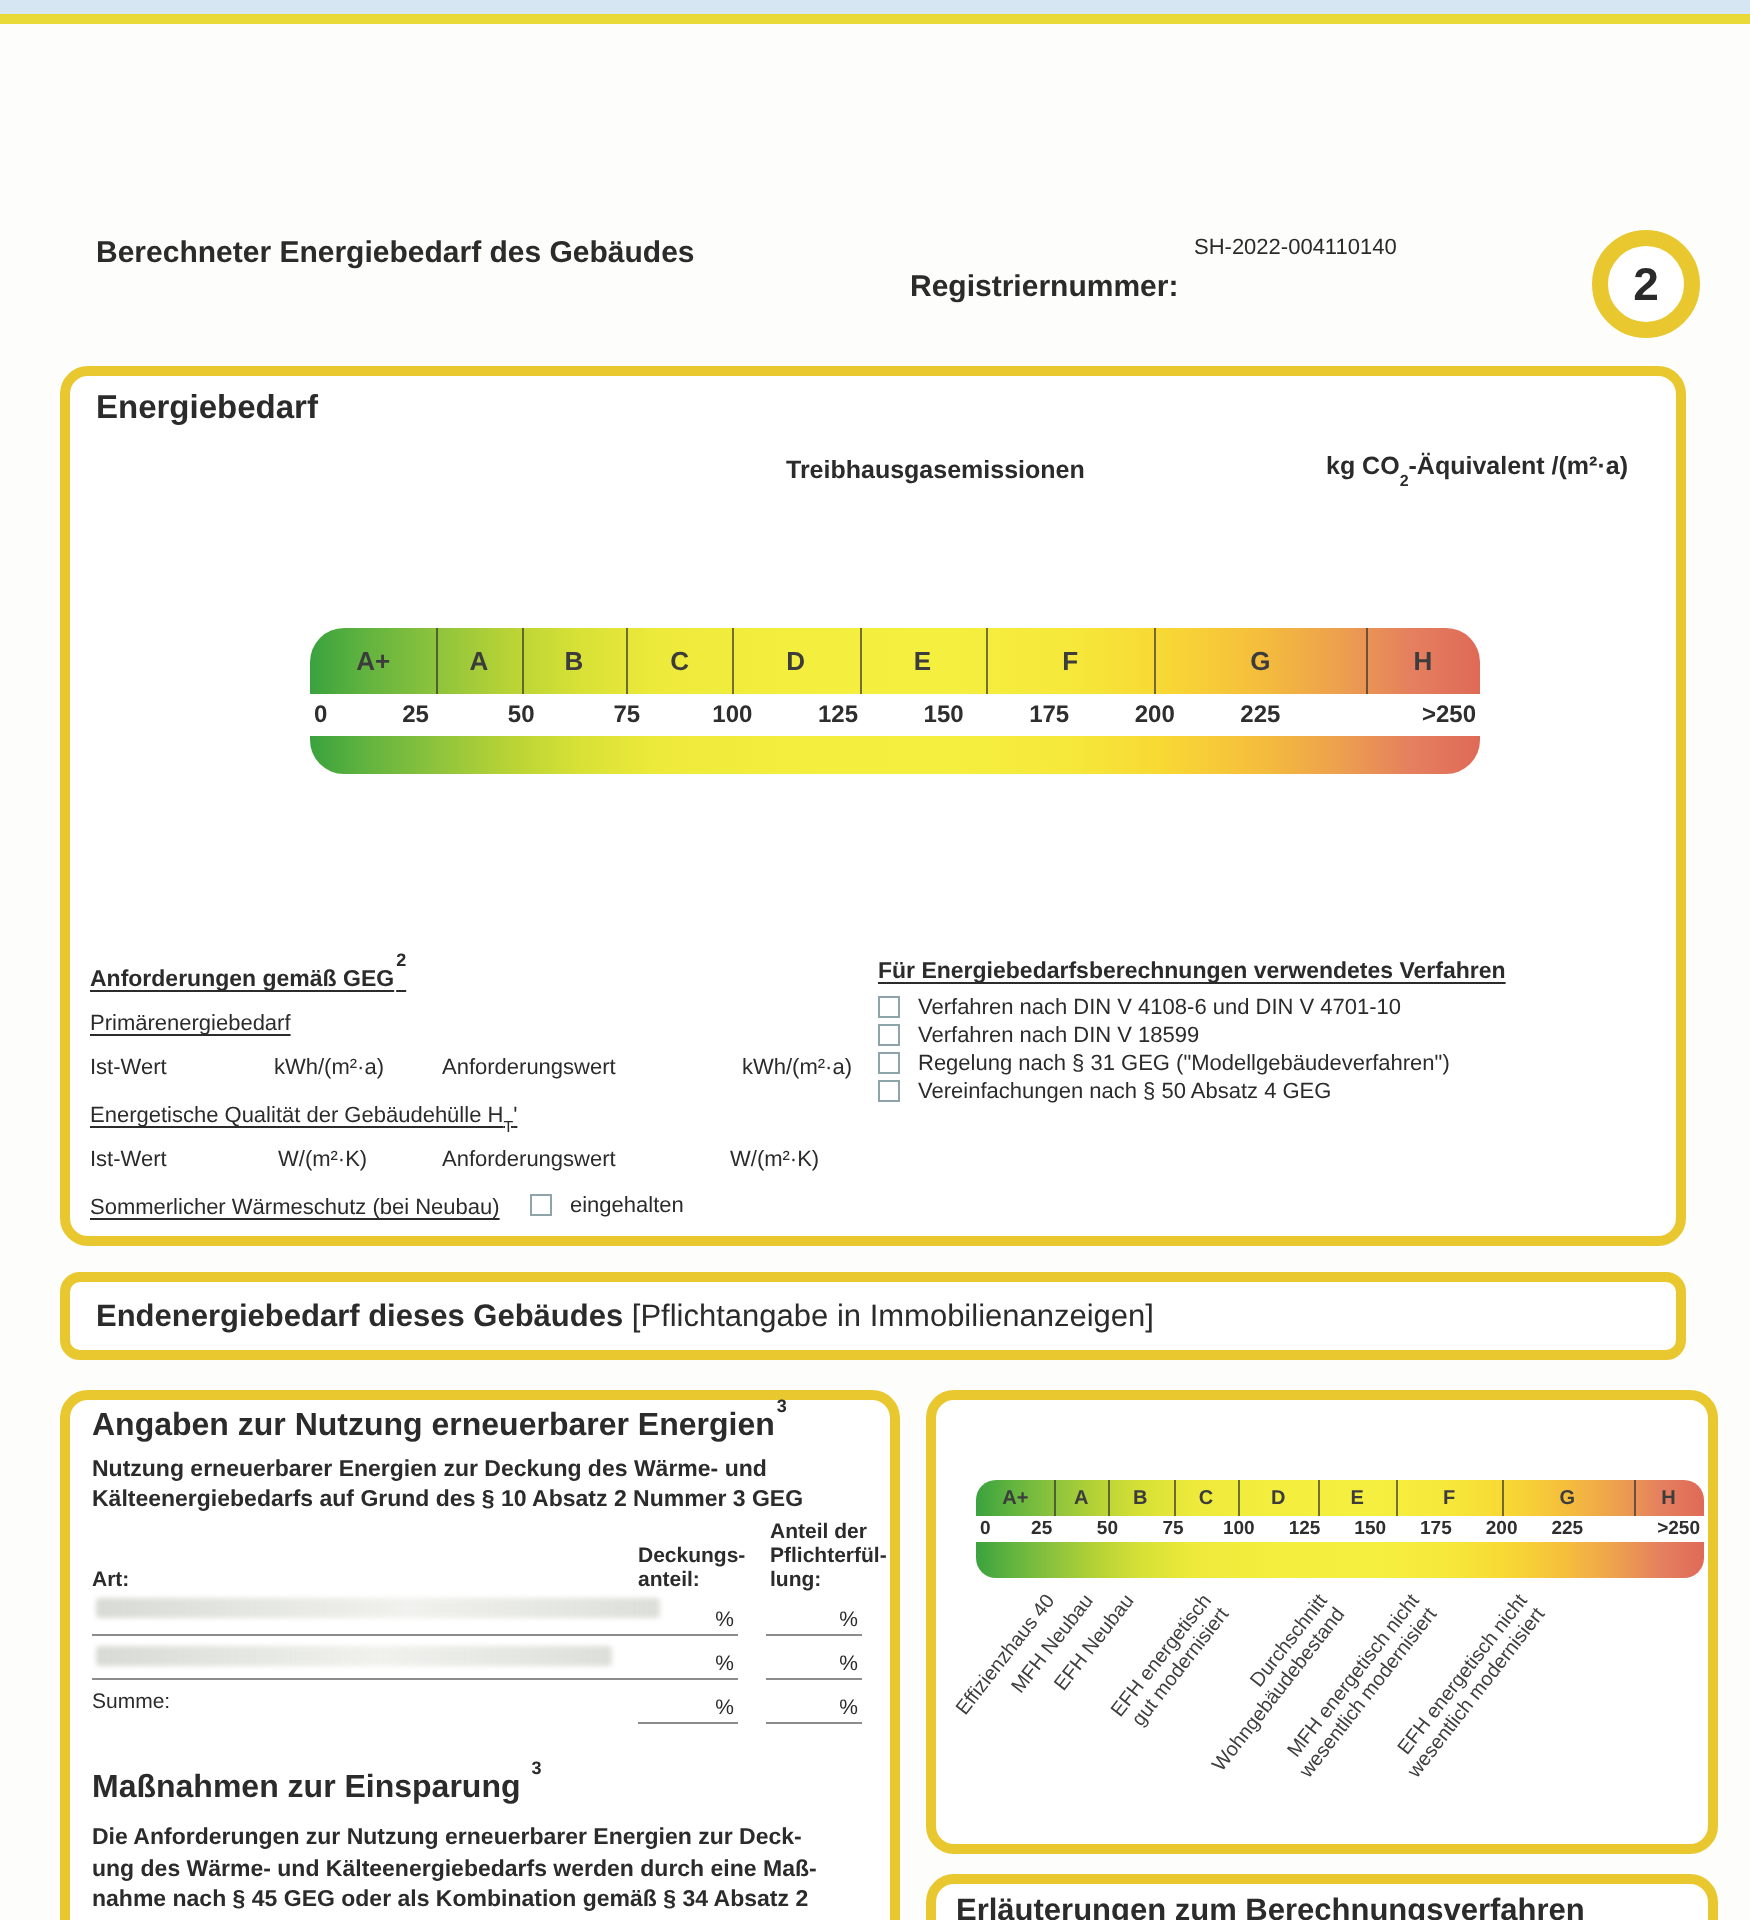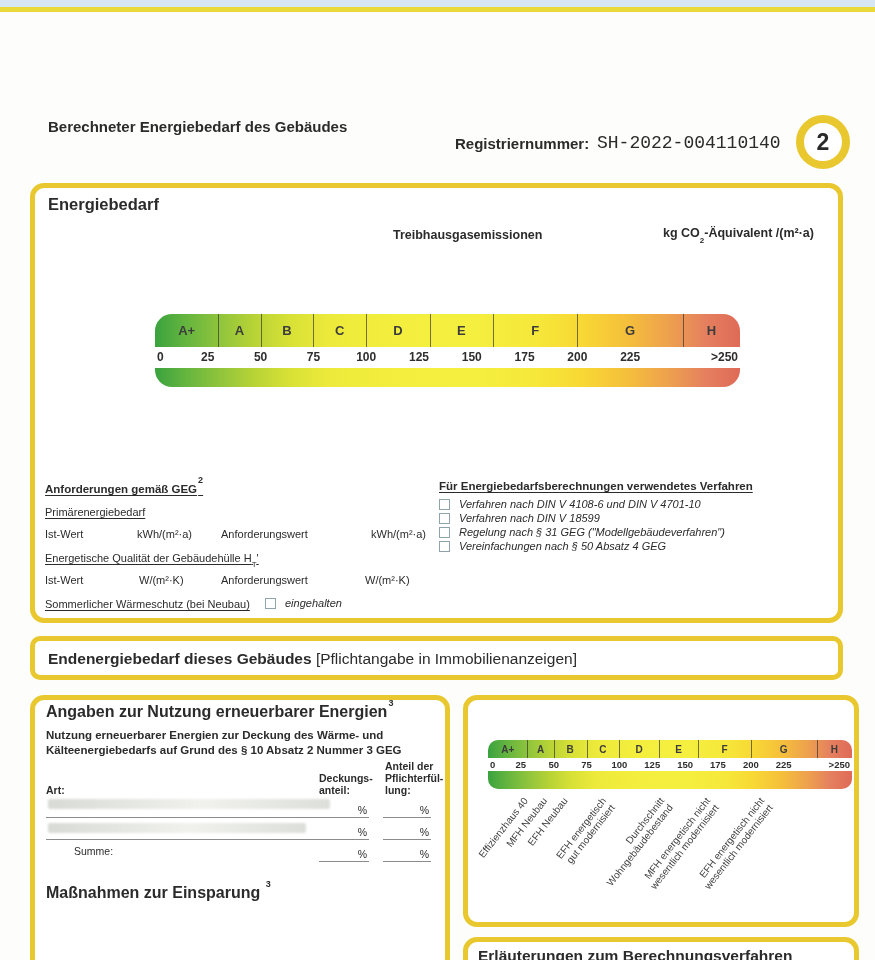--- a/index.html
+++ b/index.html
@@ -44,21 +44,21 @@
   .scale--lg .tick{ font-size:12px; }
   .scale--sm{ border-radius:10px; }
   .scale--sm .letters{ height:18px; } .scale--sm .nums{ height:13px; line-height:13px; }
   .scale--sm .bar{ height:18px; } .scale--sm .band{ font-size:10px; font-weight:bold; }
   .scale--sm .tick{ font-size:9.5px; }
 
   .small-lbl{ font-size:11px; }
   .sec-h{ font-size:11.5px; font-weight:bold; }
   .chk{ display:inline-block; box-sizing:border-box; width:11px; height:11px;
         border:1px solid #8fa3ab; background:#fff; vertical-align:middle; }
-  .chk-row{ position:absolute; font-size:11px; line-height:13px; white-space:nowrap;font-style:italic; }
+  .chk-row{ position:absolute; font-size:11px; line-height:13px; white-space:nowrap; }
   .chk-row .chk{ margin-right:9px; position:relative; top:-1px; }
 
   .hline{ position:absolute; height:1px; background:#8c8c8c; }
   .pct{ position:absolute; font-size:10.5px; text-align:right; height:14px; line-height:14px; }
   .ghost{ position:absolute; height:10px; border-radius:2px; filter:blur(1.2px);
           background:linear-gradient(90deg,rgba(184,190,178,.55),rgba(208,210,198,.30) 55%,rgba(186,192,180,.5)); }
 
   .intro{ font-size:11.5px; font-weight:bold; line-height:15px; }
   .colhdr{ position:absolute; font-size:10.5px; font-weight:bold; line-height:12px; }
   .body-txt{ font-size:11.5px; font-weight:bold; line-height:15.5px; }
@@ -72,21 +72,21 @@
 <body>
 
 <div class="page">
 
   <div class="topbar-blue" style="background: rgb(214, 231, 243);"></div>
   <div class="topbar-line" style="background: rgb(233, 218, 58);"></div>
 
 
   <div class="abs b" style="left:48px;top:118px;font-size:15px;">Berechneter Energiebedarf des Gebäudes</div>
   <div class="abs b" style="left:455px;top:135px;font-size:15px;">Registriernummer:</div>
-  <div class="abs" style="left:597px;top:133px;font-size:18px;font-family:Liberation Mono, monospace;">SH-2022-004110140</div>
+  <div class="abs" style="left:597px;top:118px;font-size:11px;">SH-2022-004110140</div>
   <div class="badge" style="left:796px;top:115px;">2</div>
 
   <div class="ybox" style="left:30px;top:183px;width:813px;height:440px;">
     <div class="abs box-title" style="left:13px;top:7px;font-size:16.5px;">Energiebedarf</div>
 
     <div class="abs" style="left:358px;top:40px;font-size:12.5px;font-weight:600;">Treibhausgasemissionen</div>
     <div class="abs" style="left:628px;top:38px;font-size:12.5px;font-weight:600;">
       <span>kg CO</span><sub class="small">2</sub><span>-Äquivalent /(m²·a)</span>
     </div>
 
@@ -205,28 +205,33 @@
     <span class="pct" style="left:348px;top:103px;width:46px;">%</span>
     <div class="hline" style="left:348px;top:117px;width:48px;"></div>
 
     <div class="ghost" style="left:13px;top:123px;width:258px;"></div>
     <div class="hline" style="left:11px;top:139px;width:286px;"></div>
     <span class="pct" style="left:284px;top:125px;width:48px;">%</span>
     <div class="hline" style="left:284px;top:139px;width:50px;"></div>
     <span class="pct" style="left:348px;top:125px;width:46px;">%</span>
     <div class="hline" style="left:348px;top:139px;width:48px;"></div>
 
-    <div class="abs" style="left:11px;top:145px;font-size:10.5px;margin-left:28px;">Summe:</div>
+    <div class="abs" style="left:11px;top:145px;font-size:10.5px;">Summe:</div>
     <span class="pct" style="left:284px;top:147px;width:48px;">%</span>
     <div class="hline" style="left:284px;top:161px;width:50px;"></div>
     <span class="pct" style="left:348px;top:147px;width:46px;">%</span>
     <div class="hline" style="left:348px;top:161px;width:48px;"></div>
 
     <div class="abs box-title" style="left:11px;top:184px;">
       <span>Maßnahmen zur Einsparung</span> <sup class="fnote">3</sup>
+    </div>
+    <div class="abs body-txt" style="left:11px;top:212px;width:395px;">
+      <div>Die Anforderungen zur Nutzung erneuerbarer Energien zur Deck-</div>
+      <div>ung des Wärme- und Kälteenergiebedarfs werden durch eine Maß-</div>
+      <div>nahme nach § 45 GEG oder als Kombination gemäß § 34 Absatz 2</div>
     </div>
   </div>
 
   <div class="ybox" style="left:463px;top:695px;width:396px;height:232px;">
     <div class="scale scale--sm" style="left:20px;top:40px;width:364px;">
       <div class="letters">
           <div class="band bdiv" style="left: 0%; width: 10.8303%;">
             <span>A+</span>
           </div>
           <div class="band bdiv" style="left: 10.8303%; width: 7.22022%;">

